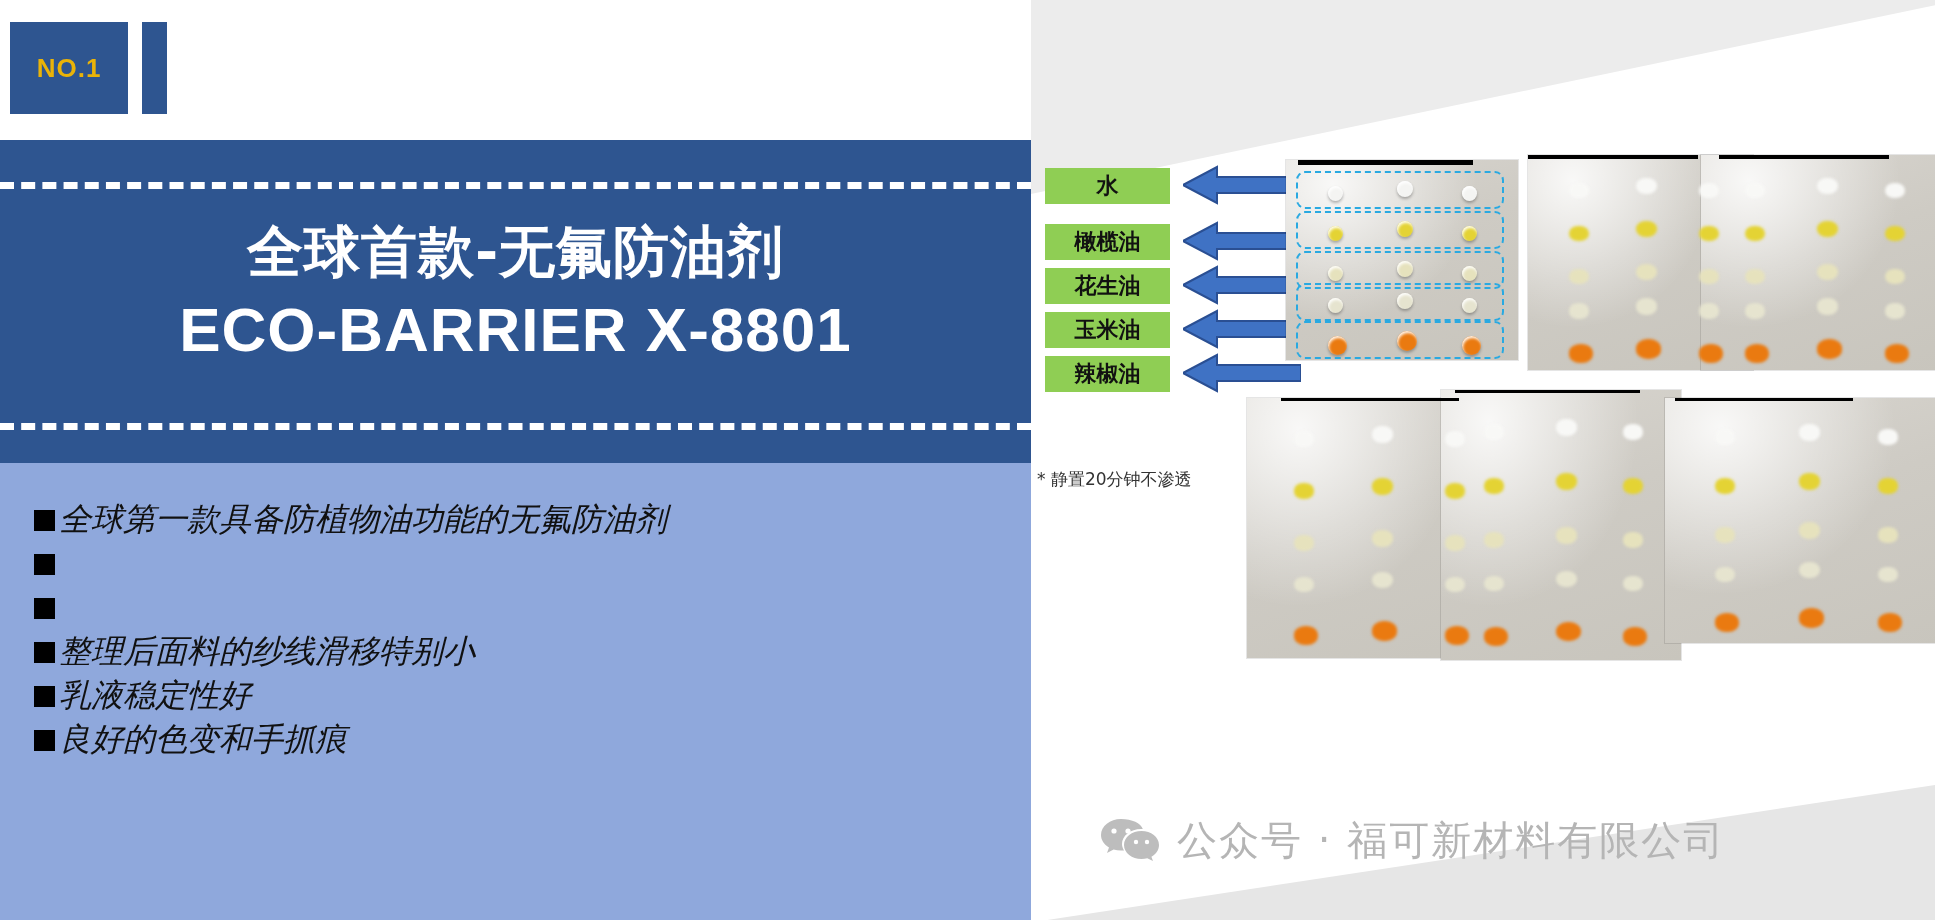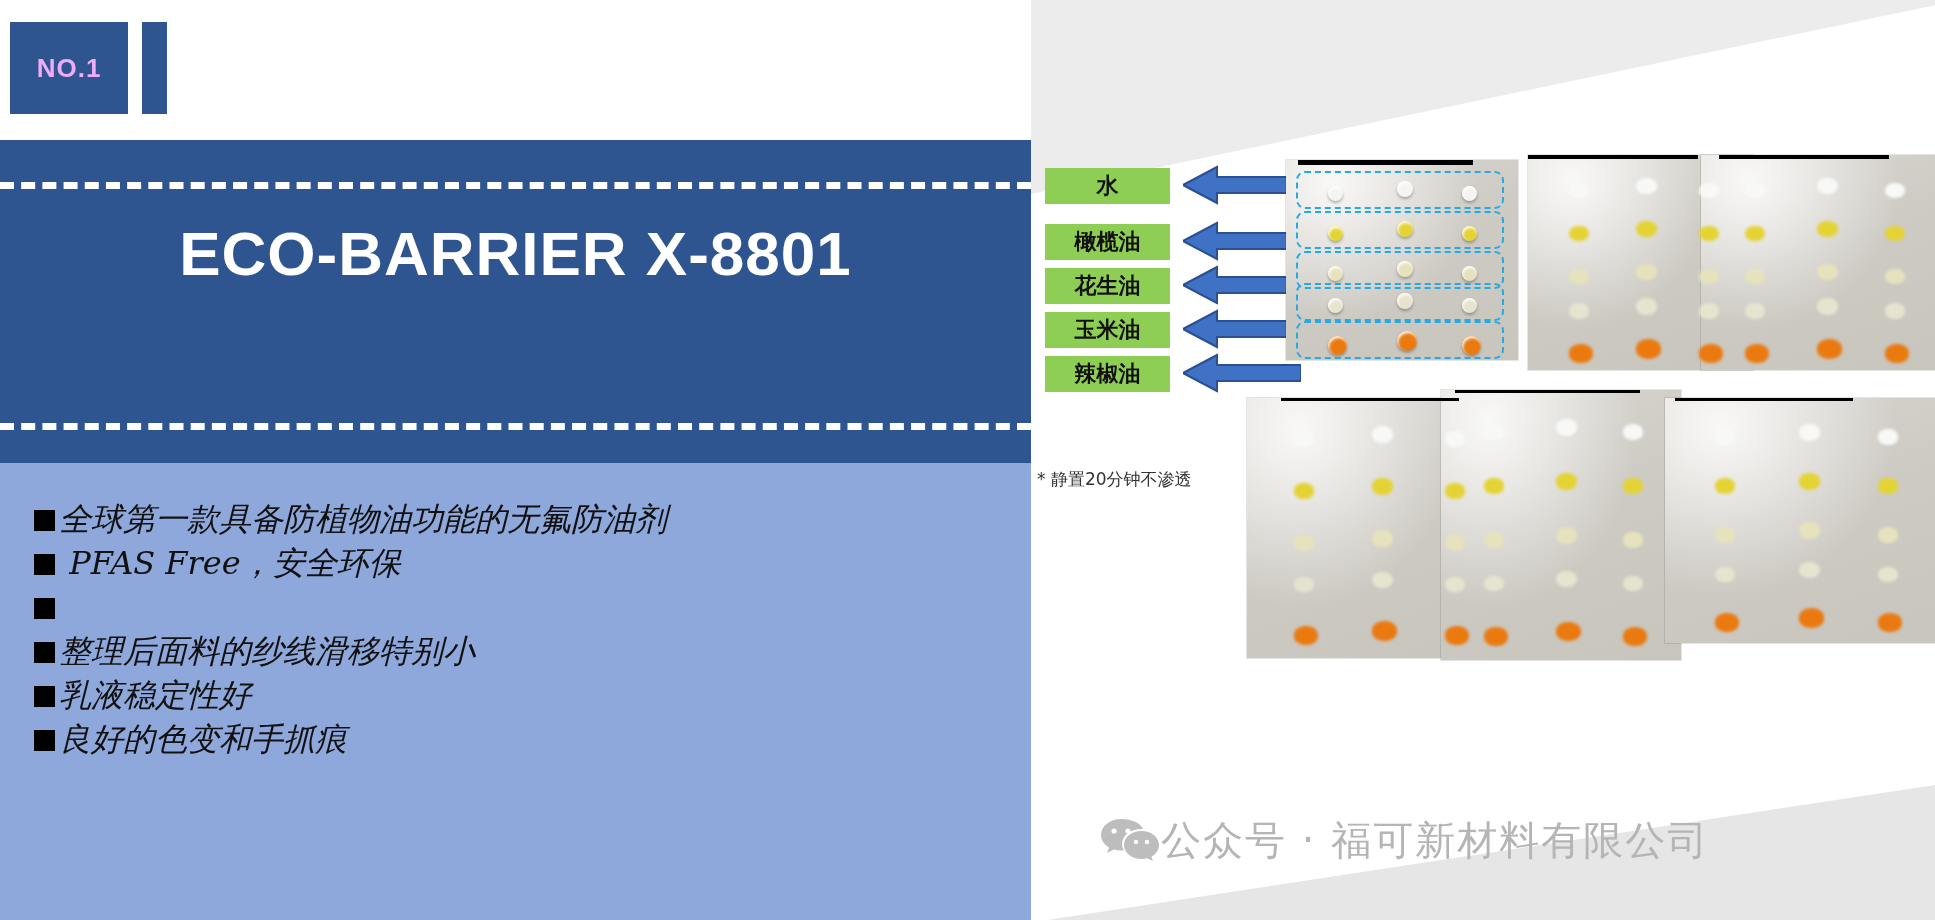--- a/index.html
+++ b/index.html
@@ -7,21 +7,21 @@
               font-family:"Liberation Sans","DejaVu Sans",sans-serif; }
 
   .slide { position:relative; width:1935px; height:920px; background:#ffffff; }
 
   
   .left-col { position:absolute; left:0; top:0; width:1031px; height:920px; background:#ffffff; }
 
   
   .hdr { position:absolute; left:0; top:0; width:1031px; height:140px; background:#ffffff; }
   .no1-badge { position:absolute; left:10px; top:22px; width:118px; height:92px;
-               background:#2e5590; color:#f0abfc; display:flex; align-items:center;
+               background:#2e5590; color:#eab308; display:flex; align-items:center;
                justify-content:center; font-weight:bold; font-size:26px; letter-spacing:1px;
                font-family:"Liberation Sans",sans-serif; }
   .no1-bar { position:absolute; left:142px; top:22px; width:25px; height:92px; background:#2e5590; }
   .hdr-title { position:absolute; left:196px; top:24px; font-size:62px; font-weight:bold;
                color:#0d0d0d; letter-spacing:2px; line-height:90px;
                font-family:"DejaVu Sans","Liberation Sans",sans-serif;
                text-shadow:2px 2px 0 rgba(120,120,120,0.55); white-space:nowrap; }
 
   
   .banner { position:absolute; left:0; top:140px; width:1031px; height:323px; background:#2e5590; }
@@ -81,49 +81,50 @@
             font-size:23px; font-weight:bold; letter-spacing:1px;
             padding:3px 10px 5px 10px; white-space:nowrap; z-index:4;
             font-family:"DejaVu Sans","Liberation Sans",sans-serif; }
   .dot { position:absolute; border-radius:50%; z-index:2; }
   .dot.bead { box-shadow: inset 1px 2px 3px rgba(255,255,255,0.95),
                           0 2px 3px rgba(0,0,0,0.28); }
   .dot.spread { filter:blur(1.6px); border-radius:46%; }
   .hl { position:absolute; border:2.5px dashed #29a9e1; border-radius:9px; z-index:3; }
 
   
-  .footer { position:absolute; left:68px; bottom:52px; display:flex; align-items:center; }
+  .footer { position:absolute; left:68px; bottom:52px; display:flex; align-items:center; gap:16px; }
   .wechat { width:62px; height:48px; position:relative; }
   .footer-txt { font-size:40px; color:#b5b5b5; letter-spacing:2px;
                 font-family:"DejaVu Sans","Liberation Sans",sans-serif; white-space:nowrap; }
 </style>
 </head>
 <body>
 
 <div class="slide">
 
   <div class="left-col">
 
     <div class="hdr">
       <div class="no1-badge">NO.1</div>
       <div class="no1-bar"></div>
     </div>
 
     <div class="banner">
       <div class="dash top"></div>
       <div class="dash bot"></div>
       <div class="banner-txt">
+        <div class="banner-l1">全球首款-无氟防油剂</div>
         <div class="banner-l2">ECO-BARRIER X-8801</div>
       </div>
     </div>
 
     <div class="body-panel">
       <div class="bullets" id="bullets">
           <div class="bullet"><span class="sq"></span><span>全球第一款具备防植物油功能的无氟防油剂</span></div>
-          <div class="bullet"><span class="sq"></span><span> PFAS Free，安全环保</span></div>
+          <div class="bullet"><span class="sq"></span></div>
           <div class="bullet"><span class="sq"></span></div>
           <div class="bullet"><span class="sq"></span><span>整理后面料的纱线滑移特别小</span></div>
           <div class="bullet"><span class="sq"></span><span>乳液稳定性好</span></div>
           <div class="bullet"><span class="sq"></span><span>良好的色变和手抓痕</span></div>
         </div>
     </div>
   </div>
 
   <div class="right-col">
     <div class="wedge-top"></div>

